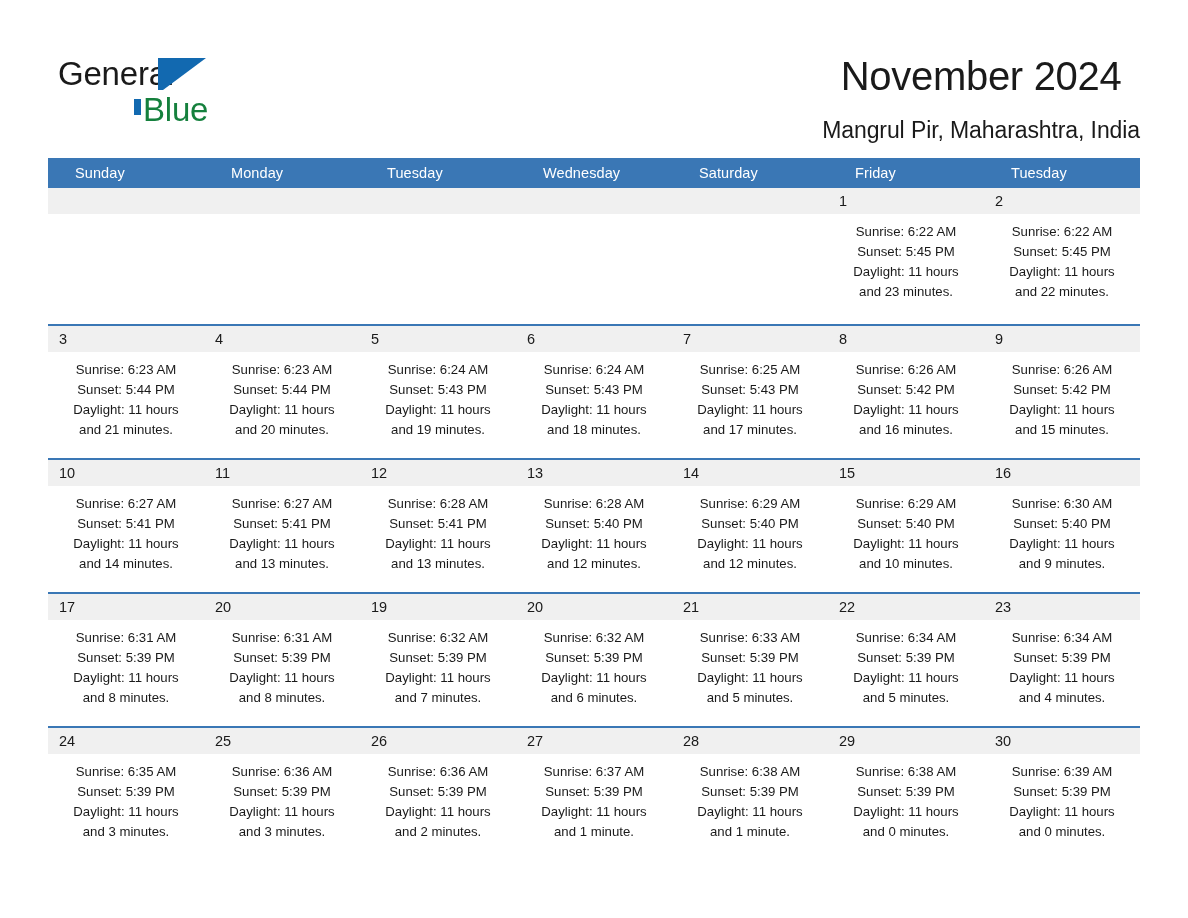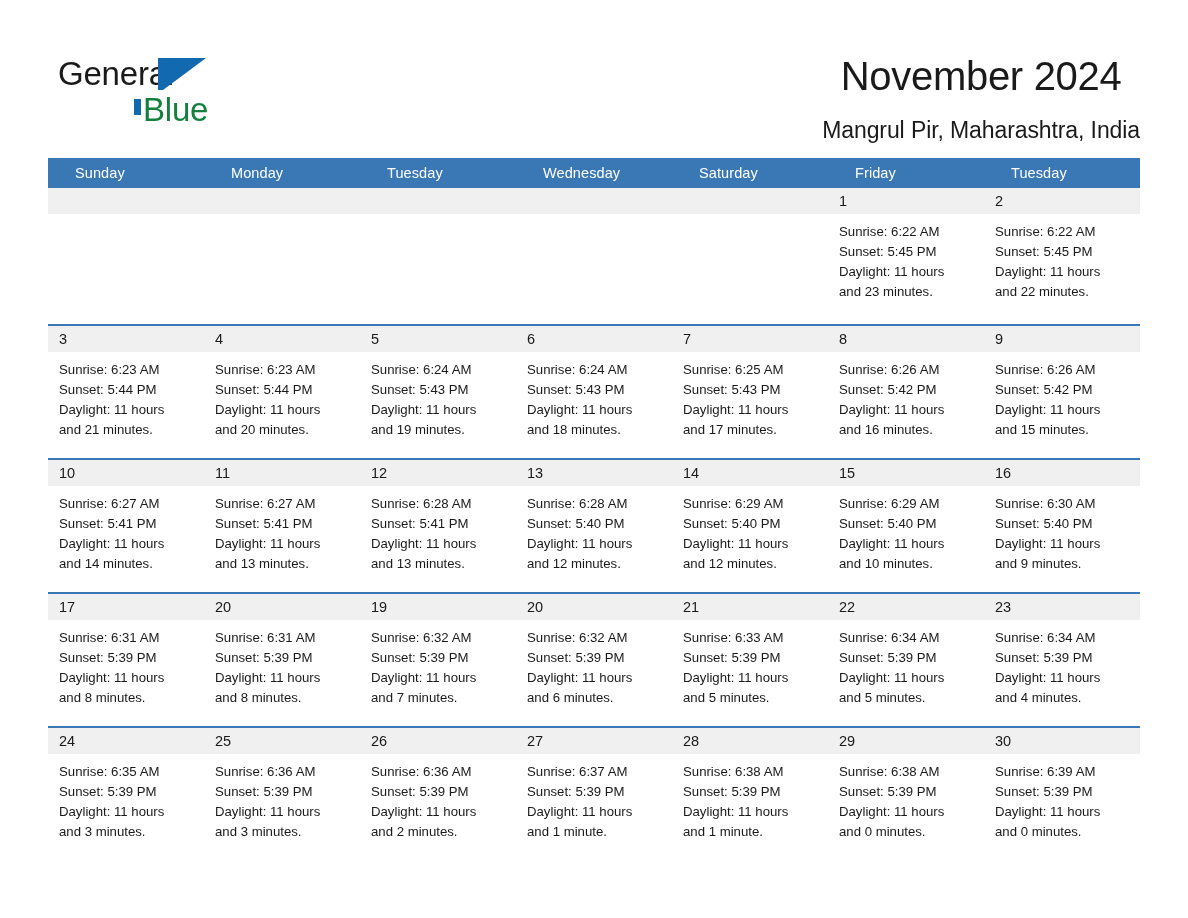--- a/index.html
+++ b/index.html
@@ -152,20 +152,21 @@
     color: #1a1a1a;
     font-weight: 400;
   }
   .day-cell.empty .day-number-band { background: #f0f0f0; }
 
   .day-info {
     padding: 8px 11px 0 11px;
     font-size: 13.2px;
     line-height: 20px;
     color: #1a1a1a;
+    text-align: center;
   }
   .day-info div { white-space: nowrap; }
 </style>
 </head>
 <body>
 
 <div class="page">
 
   <div class="header">
 

